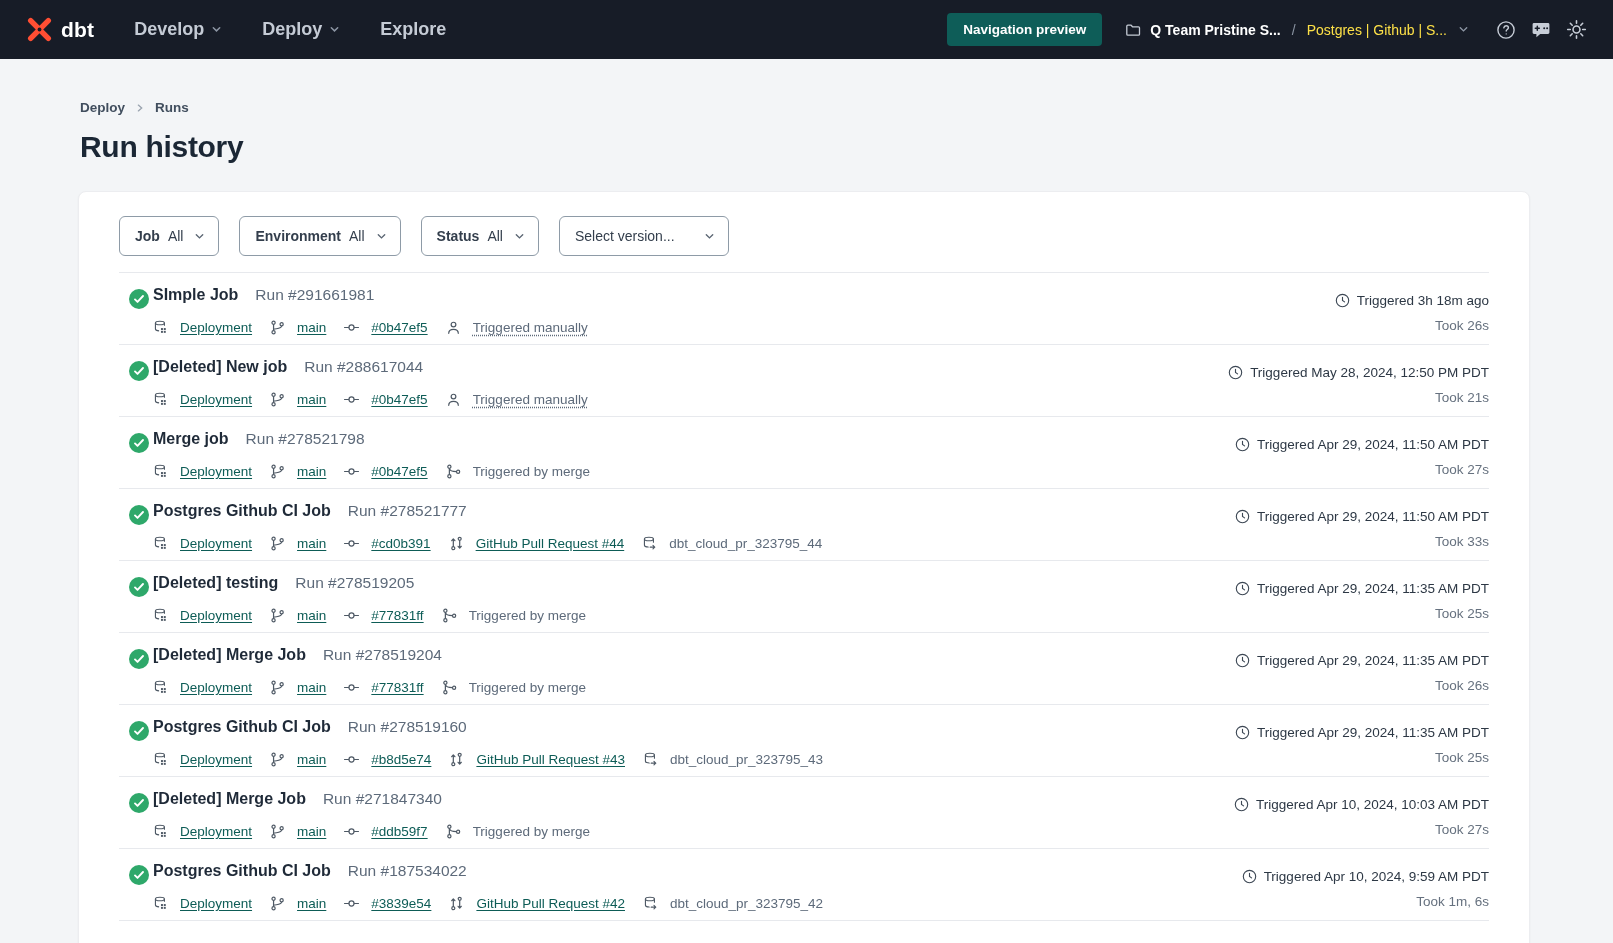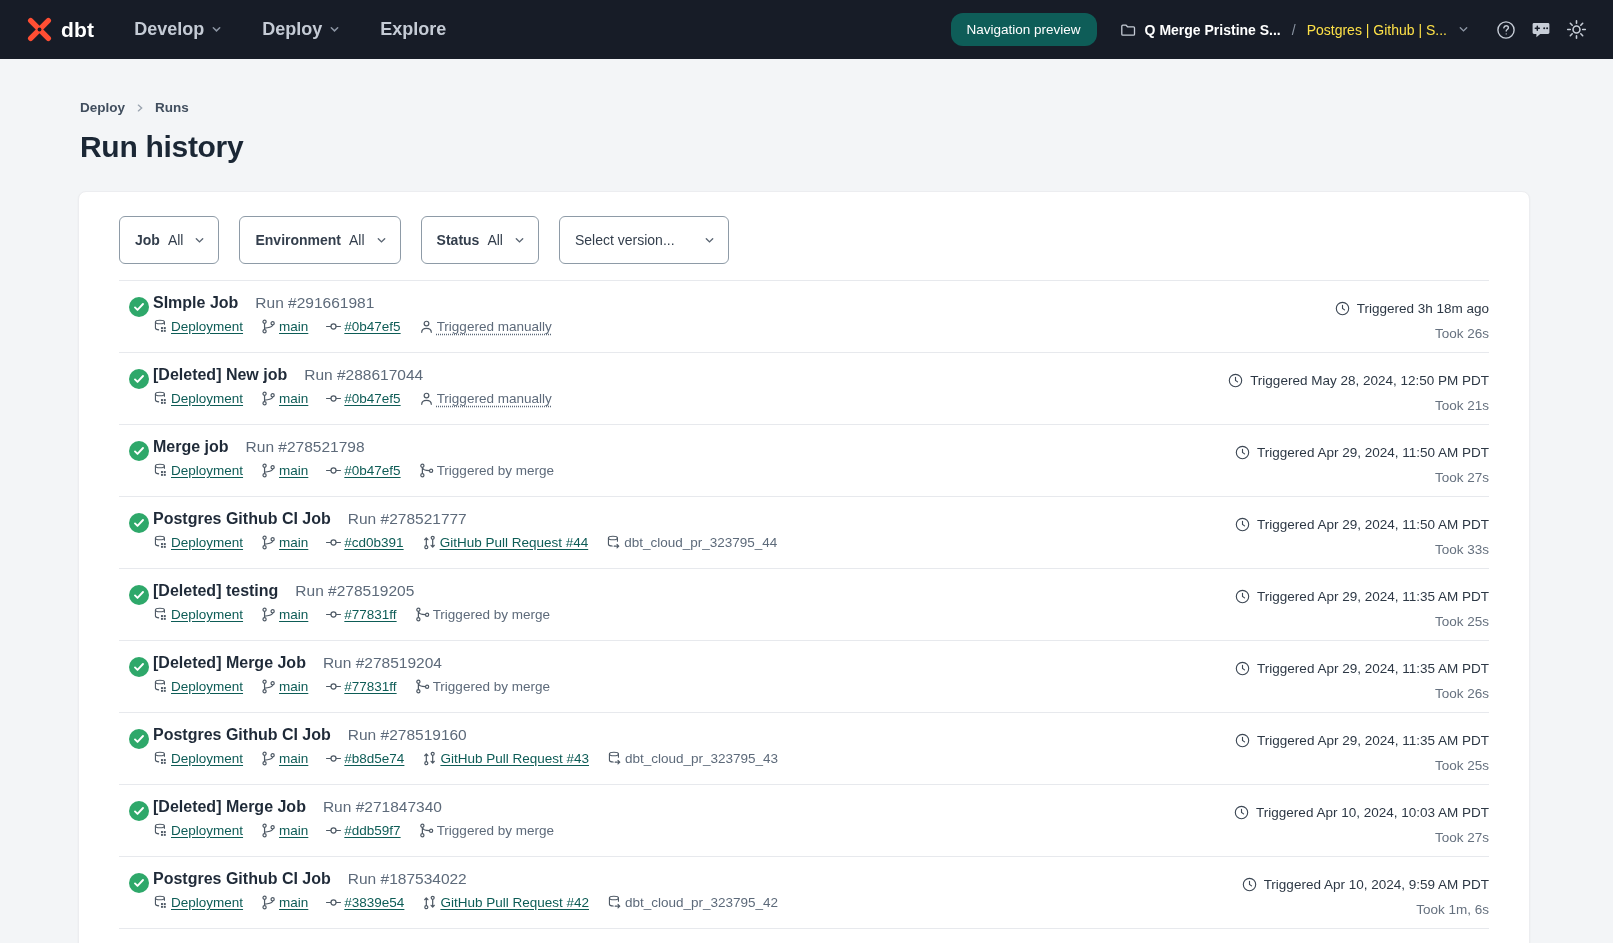--- a/index.html
+++ b/index.html
@@ -12,55 +12,55 @@
   }
 
   
   .navbar { height:59px; background:#171c27; display:flex; align-items:center; padding:0 26px; }
   .logo { display:flex; align-items:center; gap:8px; margin-right:40px; cursor:pointer; }
   .logo-text { color:#ffffff; font-size:21px; font-weight:700; letter-spacing:.2px; }
   .nav-menu { display:flex; gap:40px; }
   .nav-menu-item { color:#c5cbd5; font-size:18px; font-weight:600; display:flex; align-items:center; gap:7px; cursor:pointer; }
   .nav-menu-item .chev { color:#8d96a4; display:flex; }
   .nav-right { margin-left:auto; display:flex; align-items:center; gap:15px; }
-  .preview-btn { background:#0e5d58; color:#fff; border:none; border-radius:12px; padding:9px 16px; font-size:13.5px; font-weight:400; font-family:inherit; cursor:pointer; }
+  .preview-btn { background:#0e5d58; color:#fff; border:none; border-radius:4px; padding:9px 16px; font-size:13.5px; font-weight:700; font-family:inherit; cursor:pointer; }
   .account { display:flex; align-items:center; gap:9px; margin-left:8px; }
   .folder-ic { color:#c5cbd5; display:flex; }
   .account-name { color:#ffffff; font-weight:700; font-size:14px; }
   .account-sep { color:#8b94a2; font-size:14px; padding:0 2px; }
   .project-name { color:#fde047; font-size:14px; }
   .account .chev { color:#8d96a4; display:flex; margin-left:2px; }
   .nav-icons { display:flex; align-items:center; gap:15px; color:#c7cdd7; margin-left:12px; }
   .nav-icon { display:flex; cursor:pointer; }
 
   
   .content-head { padding:0 83px 0 80px; }
   .breadcrumb { margin-top:41px; display:flex; align-items:center; gap:10px; font-size:13.5px; font-weight:700; color:#414e5e; }
   .bc-item { cursor:pointer; }
   .bc-sep { color:#9aa3af; display:flex; }
   .page-title { font-size:30px; font-weight:700; color:#1b2735; margin:15px 0 0; letter-spacing:-.3px; }
 
   
   .card { margin:27px 83px 0 78px; background:#ffffff; border-radius:8px; border:1px solid #ecedf0;
           box-shadow:0 1px 2px rgba(16,24,40,.05); padding-bottom:40px; }
   .filters { margin:0 40px; padding:24px 0 16px; border-bottom:1px solid #e7e9ed; display:flex; gap:20px; }
-  .filter-btn { display:flex; align-items:center; gap:8px; height:48px; padding:0 13px 0 15px; background:#fff;
+  .filter-btn { display:flex; align-items:center; gap:8px; height:40px; padding:0 13px 0 15px; background:#fff;
                 border:1px solid #8e9ba7; border-radius:6px; font-size:14px; color:#333e4c; font-family:inherit; cursor:pointer; }
   .filter-label { font-weight:600; }
   .filter-value { font-weight:400; }
   .filter-btn .chev { color:#5a6572; display:flex; margin-left:3px; }
 
   
   .run-row { position:relative; margin:0 40px; height:72px; border-bottom:1px solid #e7e9ed; padding:13px 0 0 34px; cursor:pointer; }
   .status-icon { position:absolute; left:10px; top:16px; width:20px; height:20px; display:flex; }
   .run-title-line { display:flex; align-items:baseline; gap:17px; }
   .job-name { font-size:16px; font-weight:700; color:#1f2a38; }
   .run-number { font-size:15.5px; color:#5d6a7a; }
   .run-meta { display:flex; align-items:center; gap:18px; margin-top:7px; }
-  .meta-item { display:inline-flex; align-items:center; gap:3px; font-size:13.5px; white-space:nowrap; }
+  .meta-item { display:inline-flex; align-items:center; gap:12px; font-size:13.5px; white-space:nowrap;margin-top:9px; }
   .mi { display:inline-flex; color:#4e5965; }
   .link { color:#0d5c56; text-decoration:underline; text-underline-offset:2px; cursor:pointer; }
   .muted { color:#5d6a7a; }
   .dotted { text-decoration:underline dotted; text-underline-offset:3px; }
   .run-right { position:absolute; right:0; top:20px; text-align:right; }
   .triggered-line { display:flex; align-items:center; justify-content:flex-end; gap:7px; font-size:13.5px; color:#2d3845; }
   .triggered-line .mi { color:#3c4754; }
   .run-duration { font-size:13.5px; color:#66717f; margin-top:10px; }
 </style>
 </head>
@@ -101,21 +101,21 @@
     </div>
   </div>
   <div class="nav-right">
     <button class="preview-btn">Navigation preview</button>
     <div class="account">
       <span class="folder-ic">
         <svg width="16" height="16" viewBox="0 0 16 16" fill="none" stroke="currentColor" stroke-width="1.3" stroke-linejoin="round">
             <path d="M1.8 4.2c0-.6.4-1 1-1h3.3l1.4 1.6h6c.6 0 1 .4 1 1v6.4c0 .6-.4 1-1 1H2.8c-.6 0-1-.4-1-1z"></path>
           </svg>
       </span>
-      <span class="account-name">Q Merge Pristine S...</span>
+      <span class="account-name">Q Team Pristine S...</span>
       <span class="account-sep">/</span>
       <span class="project-name">Postgres | Github | S...</span>
       <span class="chev">
         <svg width="11" height="11" viewBox="0 0 12 12" fill="none" stroke="currentColor" stroke-width="1.5" stroke-linecap="round">
             <path d="M2.5 4l3.5 3.5L9.5 4"></path>
           </svg>
       </span>
     </div>
     <div class="nav-icons">
       <span class="nav-icon">

